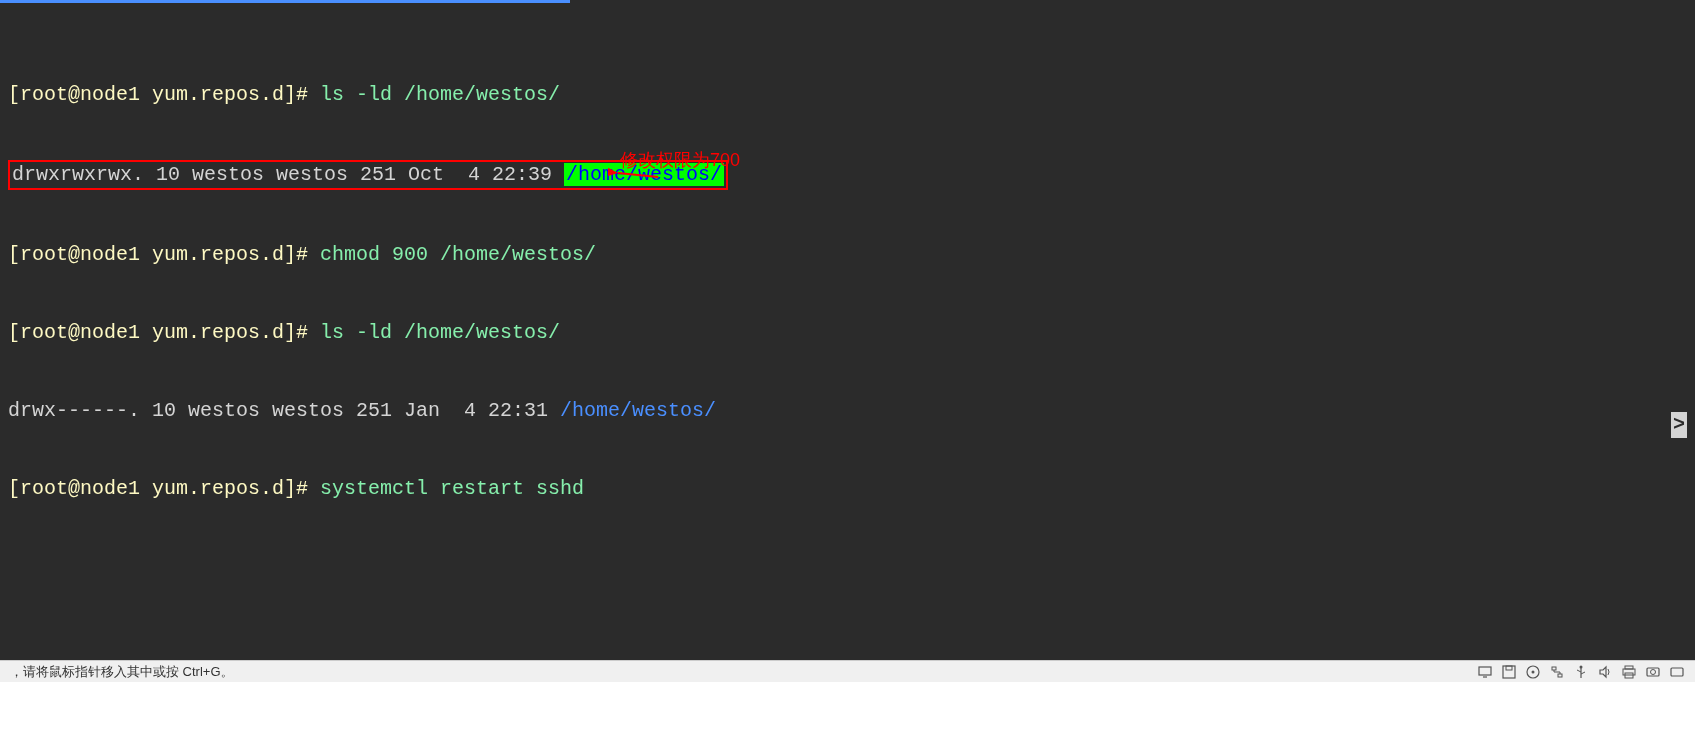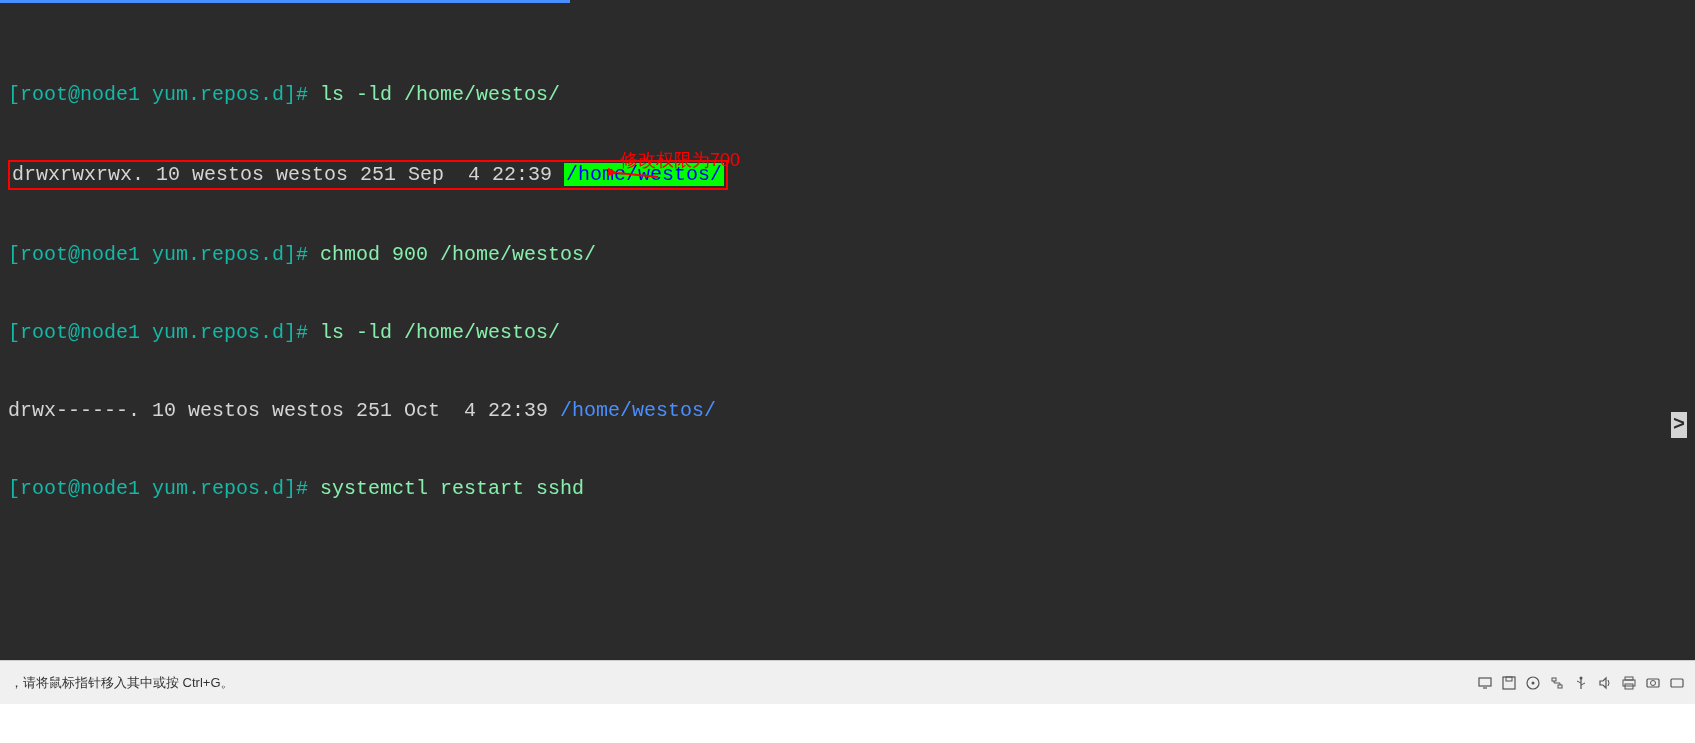--- a/index.html
+++ b/index.html
@@ -16,21 +16,21 @@
       background: #2b2b2b;
       color: #d4d4d4;
       width: 100%;
       height: 660px;
       padding: 4px 8px;
       white-space: pre;
       overflow: hidden;
       position: relative;
     }
     .line { display: block; }
-    .prompt-text { color: #14b8a6; }
+    .prompt-text { color: #fef9c3; }
     .cmd { color: #86efac; }
     .hl-path { background: #00ff00; color: #0000ff; padding: 0 2px; }
     .blue-path { color: #4a8fff; }
     .red-box {
       border: 2px solid #ff0000;
       display: inline-block;
       padding: 0 2px;
     }
     .red-box-wrapper { position: relative; }
     .dot-green {
@@ -47,21 +47,21 @@
       pointer-events: none;
     }
     .red-annotation {
       color: #ff0000;
       font-size: 18px;
       font-family: 'Microsoft YaHei', sans-serif;
     }
     .statusbar {
       background: #f0f0f0;
       border-top: 1px solid #ccc;
-      height: 44px;
+      height: 22px;
       display: flex;
       align-items: center;
       justify-content: space-between;
       padding: 0 10px;
       font-family: 'Microsoft YaHei', Arial, sans-serif;
       font-size: 13px;
       color: #333;
     }
     .status-icons {
       display: flex;
@@ -93,24 +93,24 @@
       padding: 0 2px;
       font-weight: bold;
     }
   </style>
 </head>
 <body>
 
 <div class="terminal">
   <div class="top-border"></div>
   <span class="line"><span class="prompt-text">[root@node1 yum.repos.d]# </span><span class="cmd">ls -ld /home/westos/</span></span>
-  <span class="line red-box-wrapper"><span class="red-box"><span>drwxrwxrwx. 10 westos westos 251 Sep  4 22:39 </span><span class="hl-path">/home/westos/</span></span></span>
+  <span class="line red-box-wrapper"><span class="red-box"><span>drwxrwxrwx. 10 westos westos 251 Oct  4 22:39 </span><span class="hl-path">/home/westos/</span></span></span>
   <span class="line"><span class="prompt-text">[root@node1 yum.repos.d]# </span><span class="cmd">chmod 900 /home/westos/</span></span>
   <span class="line"><span class="prompt-text">[root@node1 yum.repos.d]# </span><span class="cmd">ls -ld /home/westos/</span></span>
-  <span class="line"><span>drwx------. 10 westos westos 251 Oct  4 22:39 </span><span class="blue-path">/home/westos/</span></span>
+  <span class="line"><span>drwx------. 10 westos westos 251 Jan  4 22:31 </span><span class="blue-path">/home/westos/</span></span>
   <span class="line"><span class="prompt-text">[root@node1 yum.repos.d]# </span><span class="cmd">systemctl restart sshd</span></span>
   
   
   
   
   
   
   
   
   

